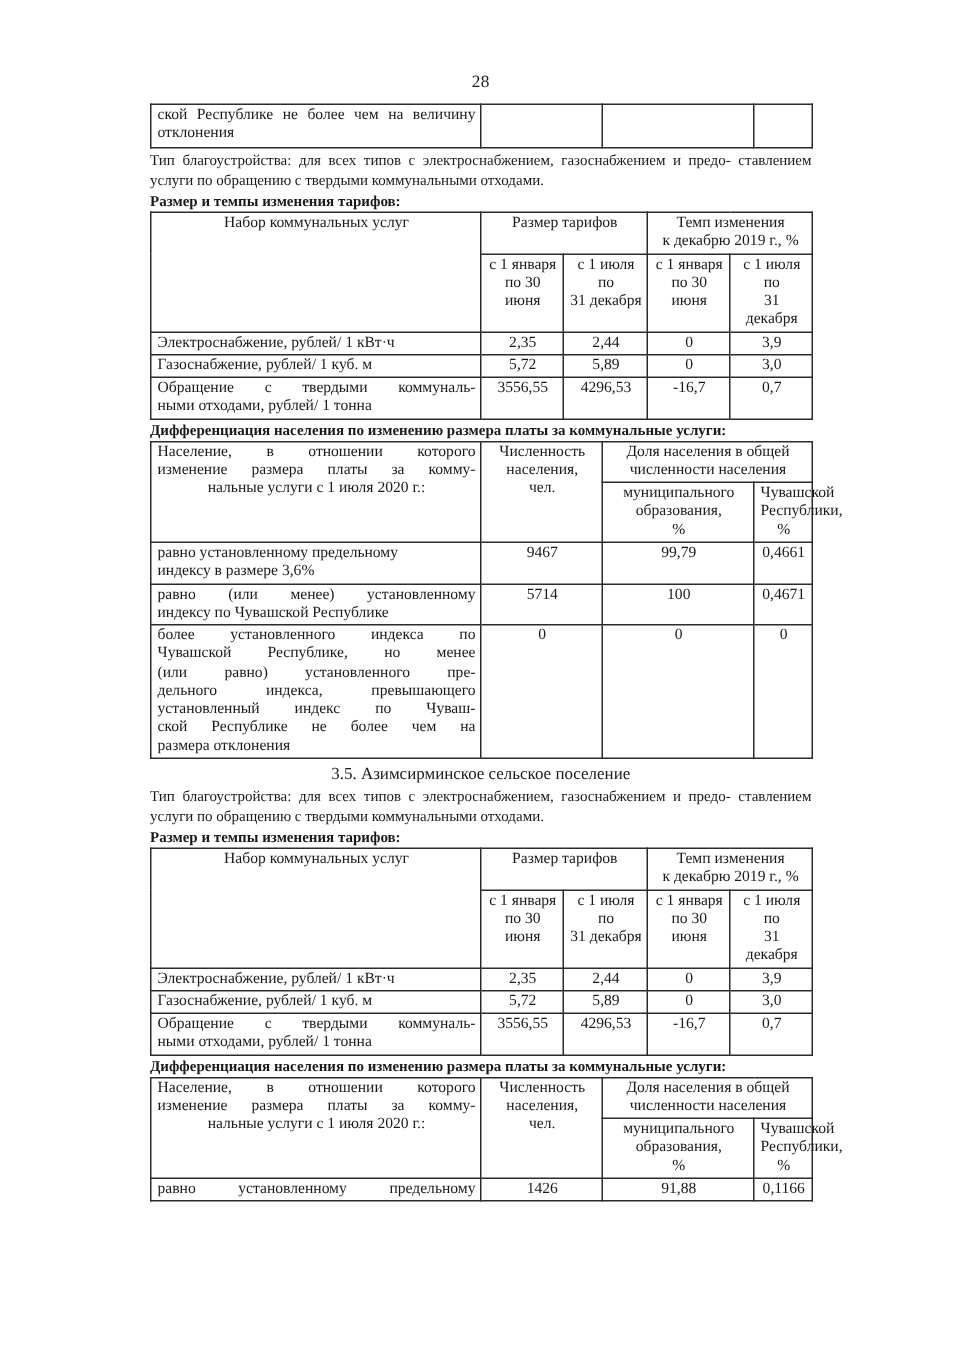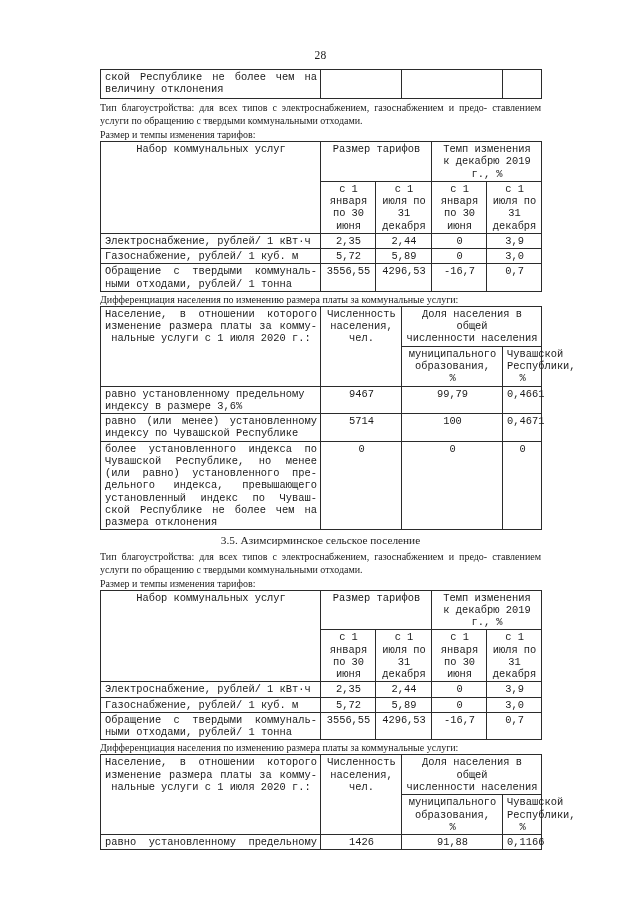--- a/index.html
+++ b/index.html
@@ -34,21 +34,20 @@
     font-size: 11.5px;
     margin-top: 36px;
     margin-bottom: 8px;
     letter-spacing: 0.2px;
   }
   table.doc {
     border-collapse: collapse;
     width: 441px;
     table-layout: fixed;
     font-size: 10.4px;
-    font-family: Liberation Mono, monospace;
   }
   table.doc td, table.doc th {
     border: 1px solid #2b2b2b;
     padding: 1px 3px 1px 4px;
     vertical-align: top;
     font-weight: normal;
     line-height: 1.18;
   }
   td.just {
     text-align: justify;
@@ -75,21 +74,21 @@
   .section-title.bold {
     font-weight: bold;
   }
   p.body {
     margin: 2px 0 0 0;
     font-size: 10px;
     line-height: 1.3;
     text-align: justify;
     text-align-last: left;
   }
-  p.body.tight { margin-top: 1px; }
+  p.body.tight { margin-top: 1px; font-weight: bold; }
   .hdr-line1 { display: block; }
 </style>
 </head>
 <body>
 
 <div class="page">
   <div class="content">
 
     <div class="page-number">28</div>
 

